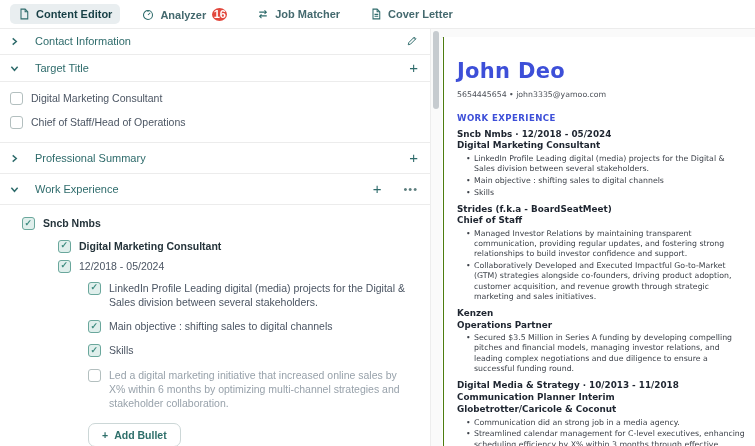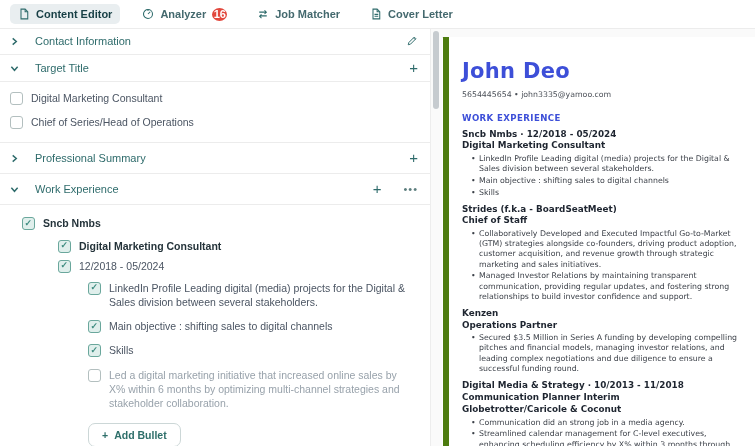--- a/index.html
+++ b/index.html
@@ -3,21 +3,21 @@
 <meta charset="utf-8">
 <style>
   html,body{margin:0;padding:0;}
   body{width:755px;height:446px;overflow:hidden;background:#fff;
        font-family:"Liberation Sans",sans-serif;-webkit-font-smoothing:antialiased;}
   .app{position:relative;width:755px;height:446px;}
 
   
   .tabbar{position:absolute;top:0;left:0;right:0;height:28px;display:flex;align-items:center;
           gap:14px;padding-left:10px;border-bottom:1px solid #ececec;background:#fff;z-index:5;}
-  .tab{display:flex;align-items:flex-start;gap:6px;font-size:11px;font-weight:600;color:#44696e;
+  .tab{display:flex;align-items:flex-end;gap:6px;font-size:11px;font-weight:600;color:#44696e;
        padding:4px 8px;border-radius:5px;cursor:pointer;white-space:nowrap;}
   .tab.active{background:#e9eef0;color:#173f45;}
   .tab svg{display:block;}
   .badge{min-width:13px;height:13px;border-radius:50%;background:#e2483d;color:#fff;
          font-size:11px;font-weight:700;display:flex;align-items:center;justify-content:center;
          padding:0 1px;}
 
   
   .left{position:absolute;top:28px;left:0;width:430px;bottom:0;background:#fff;overflow:hidden;}
   .sec-row{display:flex;align-items:center;gap:16px;padding:7px 12px 7px 10px;
@@ -45,21 +45,21 @@
 
   
   .vscroll{position:absolute;top:28px;left:430px;width:11px;bottom:0;background:#fafafa;
            border-left:1px solid #ededed;border-right:1px solid #ededed;}
   .vthumb{position:absolute;top:3px;left:2px;width:6px;height:78px;border-radius:3px;background:#c6cbcf;}
 
   
   .right{position:absolute;top:28px;left:442px;right:0;bottom:0;background:#fff;}
   .hscroll{height:9px;background:#fafafa;border-bottom:1px solid #ececec;}
   .page{position:absolute;top:9px;left:1px;right:0;bottom:0;background:#fff;
-        border-left:6px solid #4d7c0f;overflow:hidden;
+        border-left:1px solid #4d7c0f;overflow:hidden;
         font-family:"DejaVu Sans",sans-serif;}
   .page-inner{padding:22px 8px 0 13px;}
   .r-name{font-size:21px;font-weight:700;color:#3d4fd8;letter-spacing:.3px;}
   .r-contact{font-size:7.8px;color:#4a4f57;margin-top:7px;}
   .r-sec{font-size:8.6px;font-weight:700;color:#3d4fd8;letter-spacing:.4px;margin-top:14px;}
   .r-h{font-size:8.8px;font-weight:700;color:#1e2530;line-height:1.3;margin-top:6px;}
   .r-h2{font-size:8.8px;font-weight:700;color:#1e2530;line-height:1.3;}
   .r-ul{list-style:none;margin:2px 0 0 0;padding:0 0 0 8px;}
   .r-ul li{position:relative;font-size:7.8px;color:#3a3f47;line-height:1.32;
            padding-left:9px;margin-top:1.5px;}
@@ -138,21 +138,21 @@
       <span class="sec-title">Target Title</span>
       <span class="plus">+</span>
     </div>
     <div class="sub-block" style="border-top:1px solid #ececec;padding-left:10px;">
       <div class="cb-row">
         <span class="cb"></span>
         <span>Digital Marketing Consultant</span>
       </div>
       <div class="cb-row">
         <span class="cb"></span>
-        <span>Chief of Series/Head of Operations</span>
+        <span>Chief of Staff/Head of Operations</span>
       </div>
     </div>
 
     <div class="sec-row" style="padding-top:9px;padding-bottom:9px">
       <span class="sec-ico">
         <svg width="9" height="9" viewBox="0 0 10 10" fill="none" stroke="currentColor" stroke-width="1.6">
             <path d="M3 1.5L7 5l-4 3.5"></path>
           </svg>
       </span>
       <span class="sec-title">Professional Summary</span>
@@ -236,22 +236,22 @@
             <li>LinkedIn Profile Leading digital (media) projects for the Digital &amp; Sales division between several stakeholders.</li>
             <li>Main objective : shifting sales to digital channels</li>
             <li>Skills</li>
           </ul>
         </div>
 
         <div>
           <div class="r-h">Strides (f.k.a - BoardSeatMeet)</div>
           <div class="r-h2">Chief of Staff</div>
           <ul class="r-ul">
+            <li>Managed Investor Relations by maintaining transparent communication, providing regular updates, and fostering strong relationships to build investor confidence and support.</li>
             <li>Collaboratively Developed and Executed Impactful Go-to-Market (GTM) strategies alongside co-founders, driving product adoption, customer acquisition, and revenue growth through strategic marketing and sales initiatives.</li>
-            <li>Managed Investor Relations by maintaining transparent communication, providing regular updates, and fostering strong relationships to build investor confidence and support.</li>
           </ul>
         </div>
 
         <div>
           <div class="r-h">Kenzen</div>
           <div class="r-h2">Operations Partner</div>
           <ul class="r-ul">
             <li>Secured $3.5 Million in Series A funding by developing compelling pitches and financial models, managing investor relations, and leading complex negotiations and due diligence to ensure a successful funding round.</li>
           </ul>
         </div>

